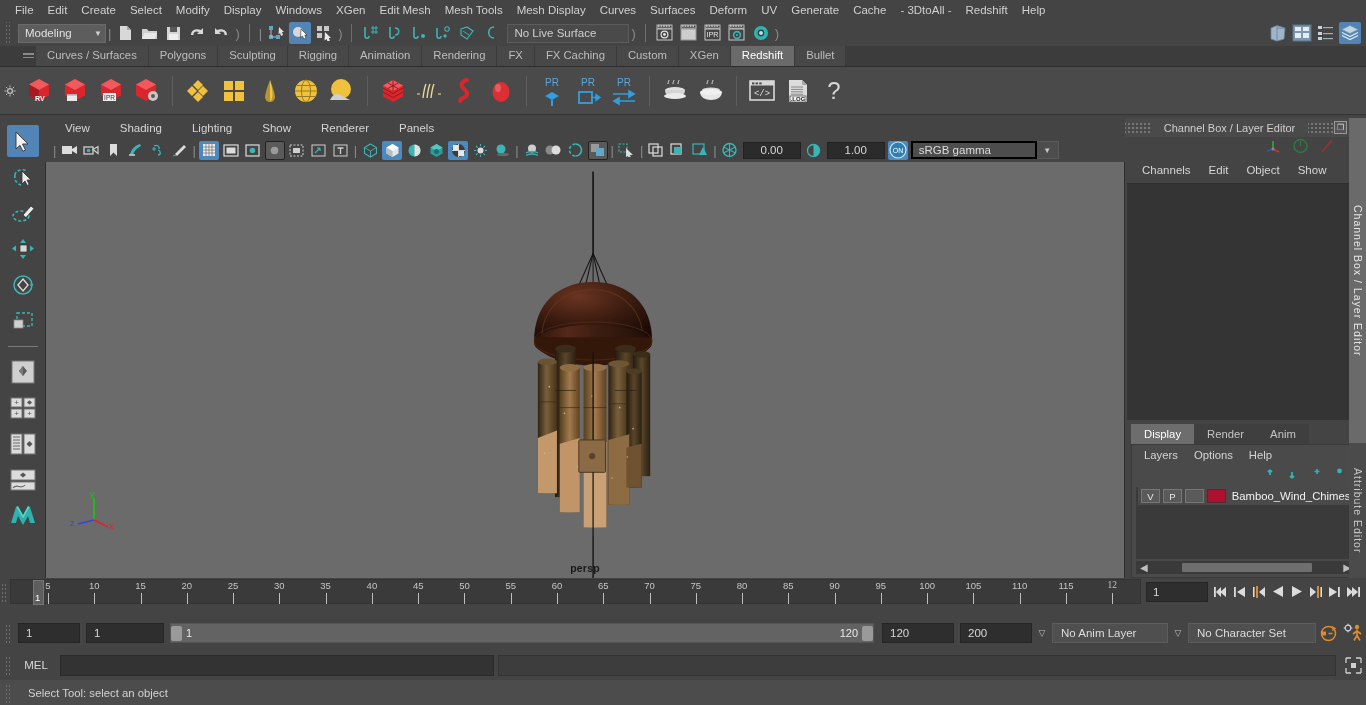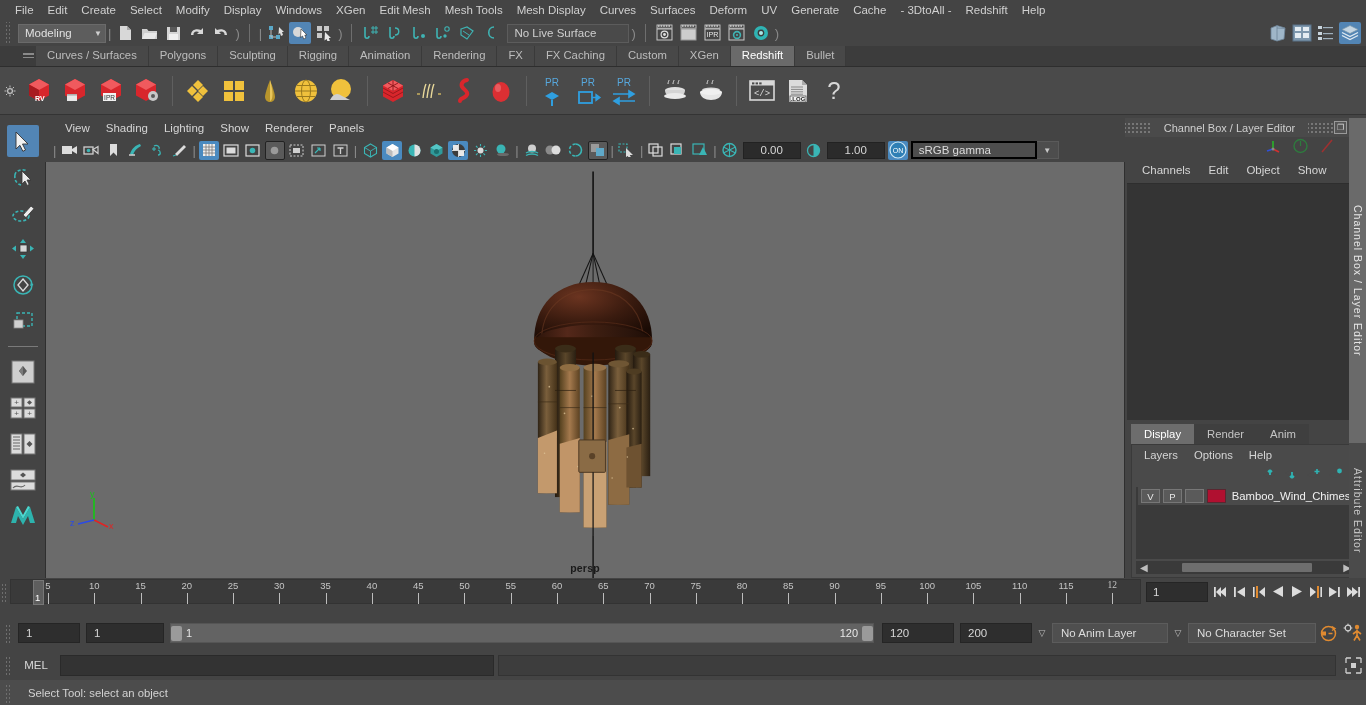--- a/index.html
+++ b/index.html
@@ -111,21 +111,21 @@
     width: 32px; height: 32px; margin: 2px 0;
     display:flex; align-items:center; justify-content:center;
     border-radius: 2px;
   }
   .tbtn.sel { background:#5285b5; }
   .tbox-divider { width:30px; height:1px; background:#7a7a7a; margin:7px 0; }
 
   
   .vpcol { flex:1; display:flex; flex-direction:column; background:#444; }
   .vpmenu {
-    height: 20px; display:flex; align-items:center; gap:0px;
+    height: 20px; display:flex; align-items:center; gap:14px;
     font-size: 11.5px; padding-left: 12px; background:#444444;
   }
   .vpmenu .mi { padding: 1px 8px; color:#d5d5d5; }
   .vptools {
     height: 24px; background: #444444;
     display:flex; align-items:center; padding-left: 6px;
   }
   .vicon {
     width: 20px; height: 19px; display:inline-flex; align-items:center; justify-content:center;
     margin: 0 1px; border-radius:2px;

